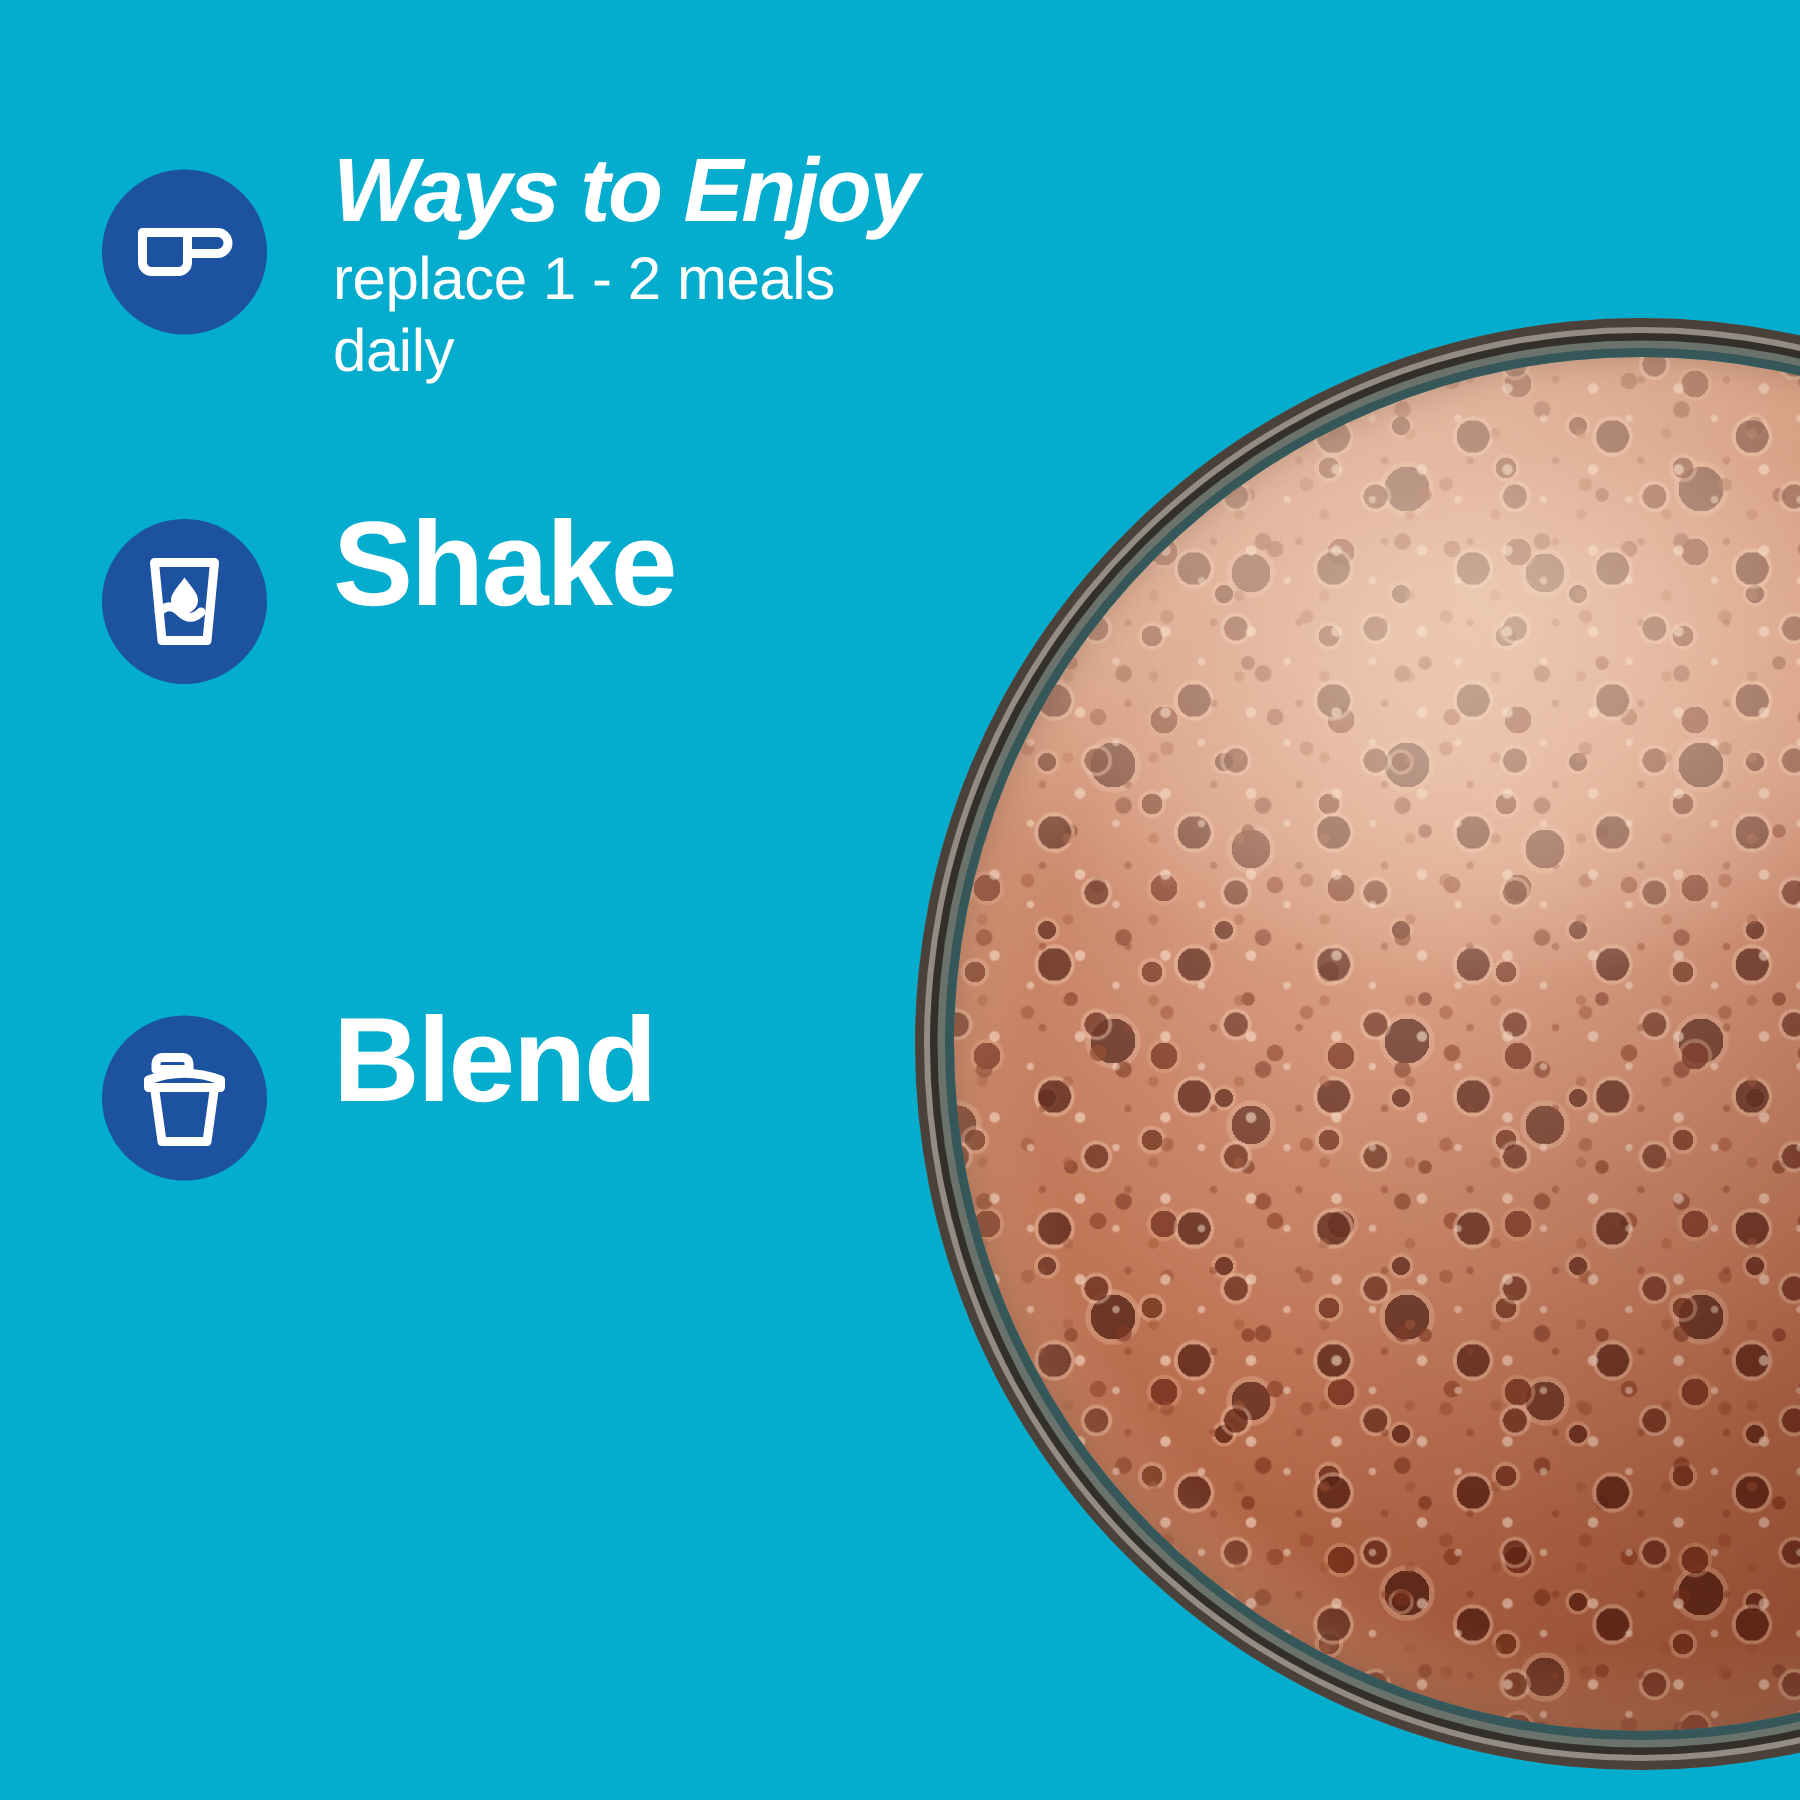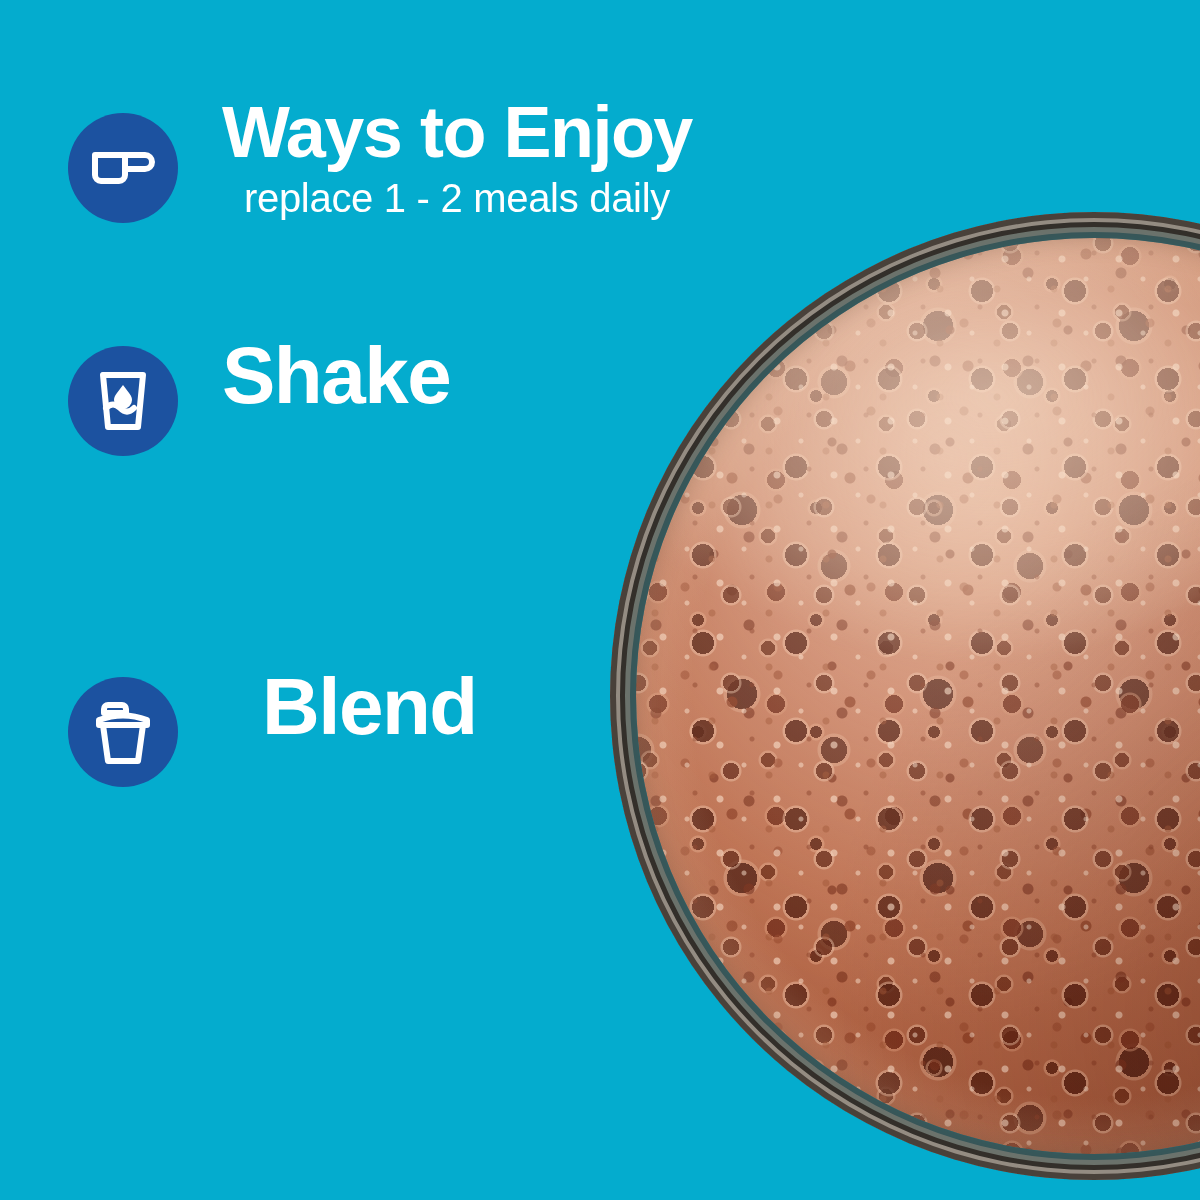--- a/index.html
+++ b/index.html
@@ -187,34 +187,33 @@
   .heading {
     color: #ffffff;
     font-family: "Liberation Sans", sans-serif;
     font-weight: bold;
     font-size: 82px;
     line-height: 0.94;
     letter-spacing: -1.5px;
     margin: 0;
     white-space: nowrap;
   }
-  .row-0 .heading { font-size: 72px; margin-top: -14px; }
+  .row-0 .heading { font-size: 60px; margin-top: -14px; font-style: italic; }
   .row-1 .heading { font-size: 80px; margin-top: -8px; }
-  .row-2 .heading { font-size: 80px; margin-top: -8px; margin-left: 40px; }
+  .row-2 .heading { font-size: 80px; margin-top: -8px; }
 
   .subtext {
     color: #ffffff;
     font-family: "Liberation Sans", sans-serif;
     font-weight: normal;
     font-size: 40px;
     line-height: 1.18;
     letter-spacing: -0.3px;
     margin: 0;
     margin-top: 8px;
-    text-align: center;
   }
   .row-1 .subtext { max-width: 420px; margin-top: 12px; }
   .row-2 .subtext { margin-top: 10px; }
 
   svg { display: block; }
 </style>
 </head>
 <body>
 
 <div id="poster">

